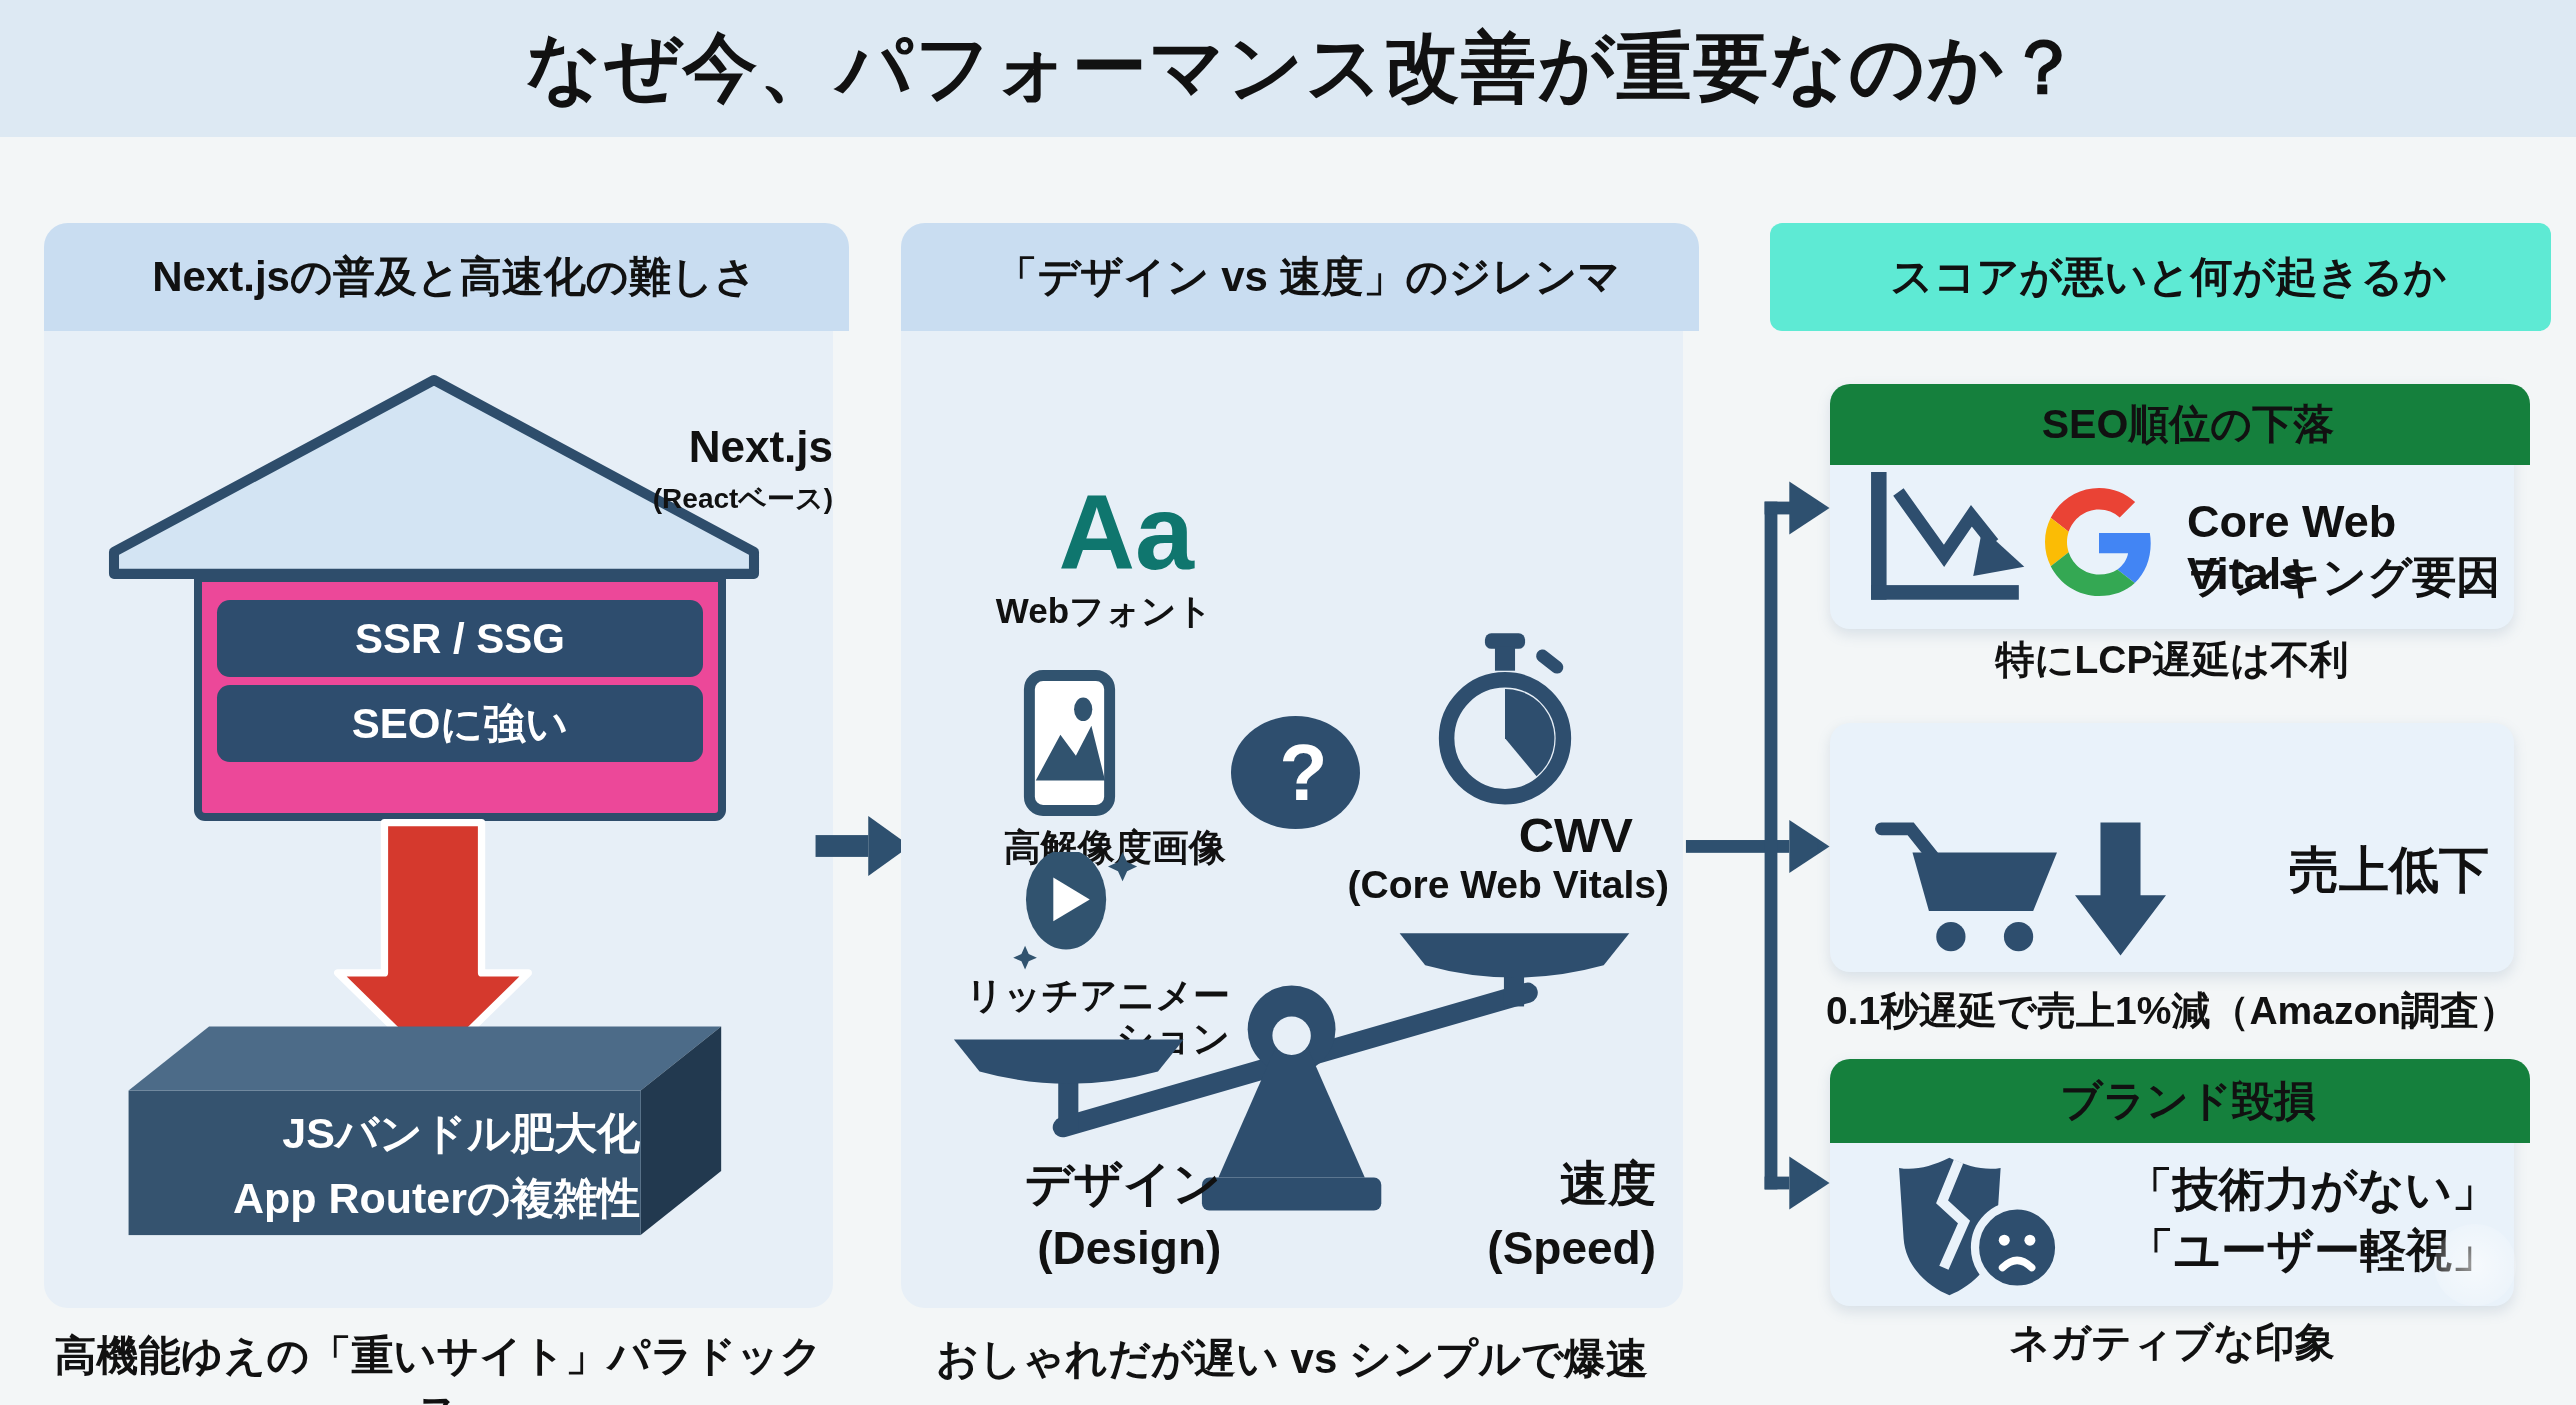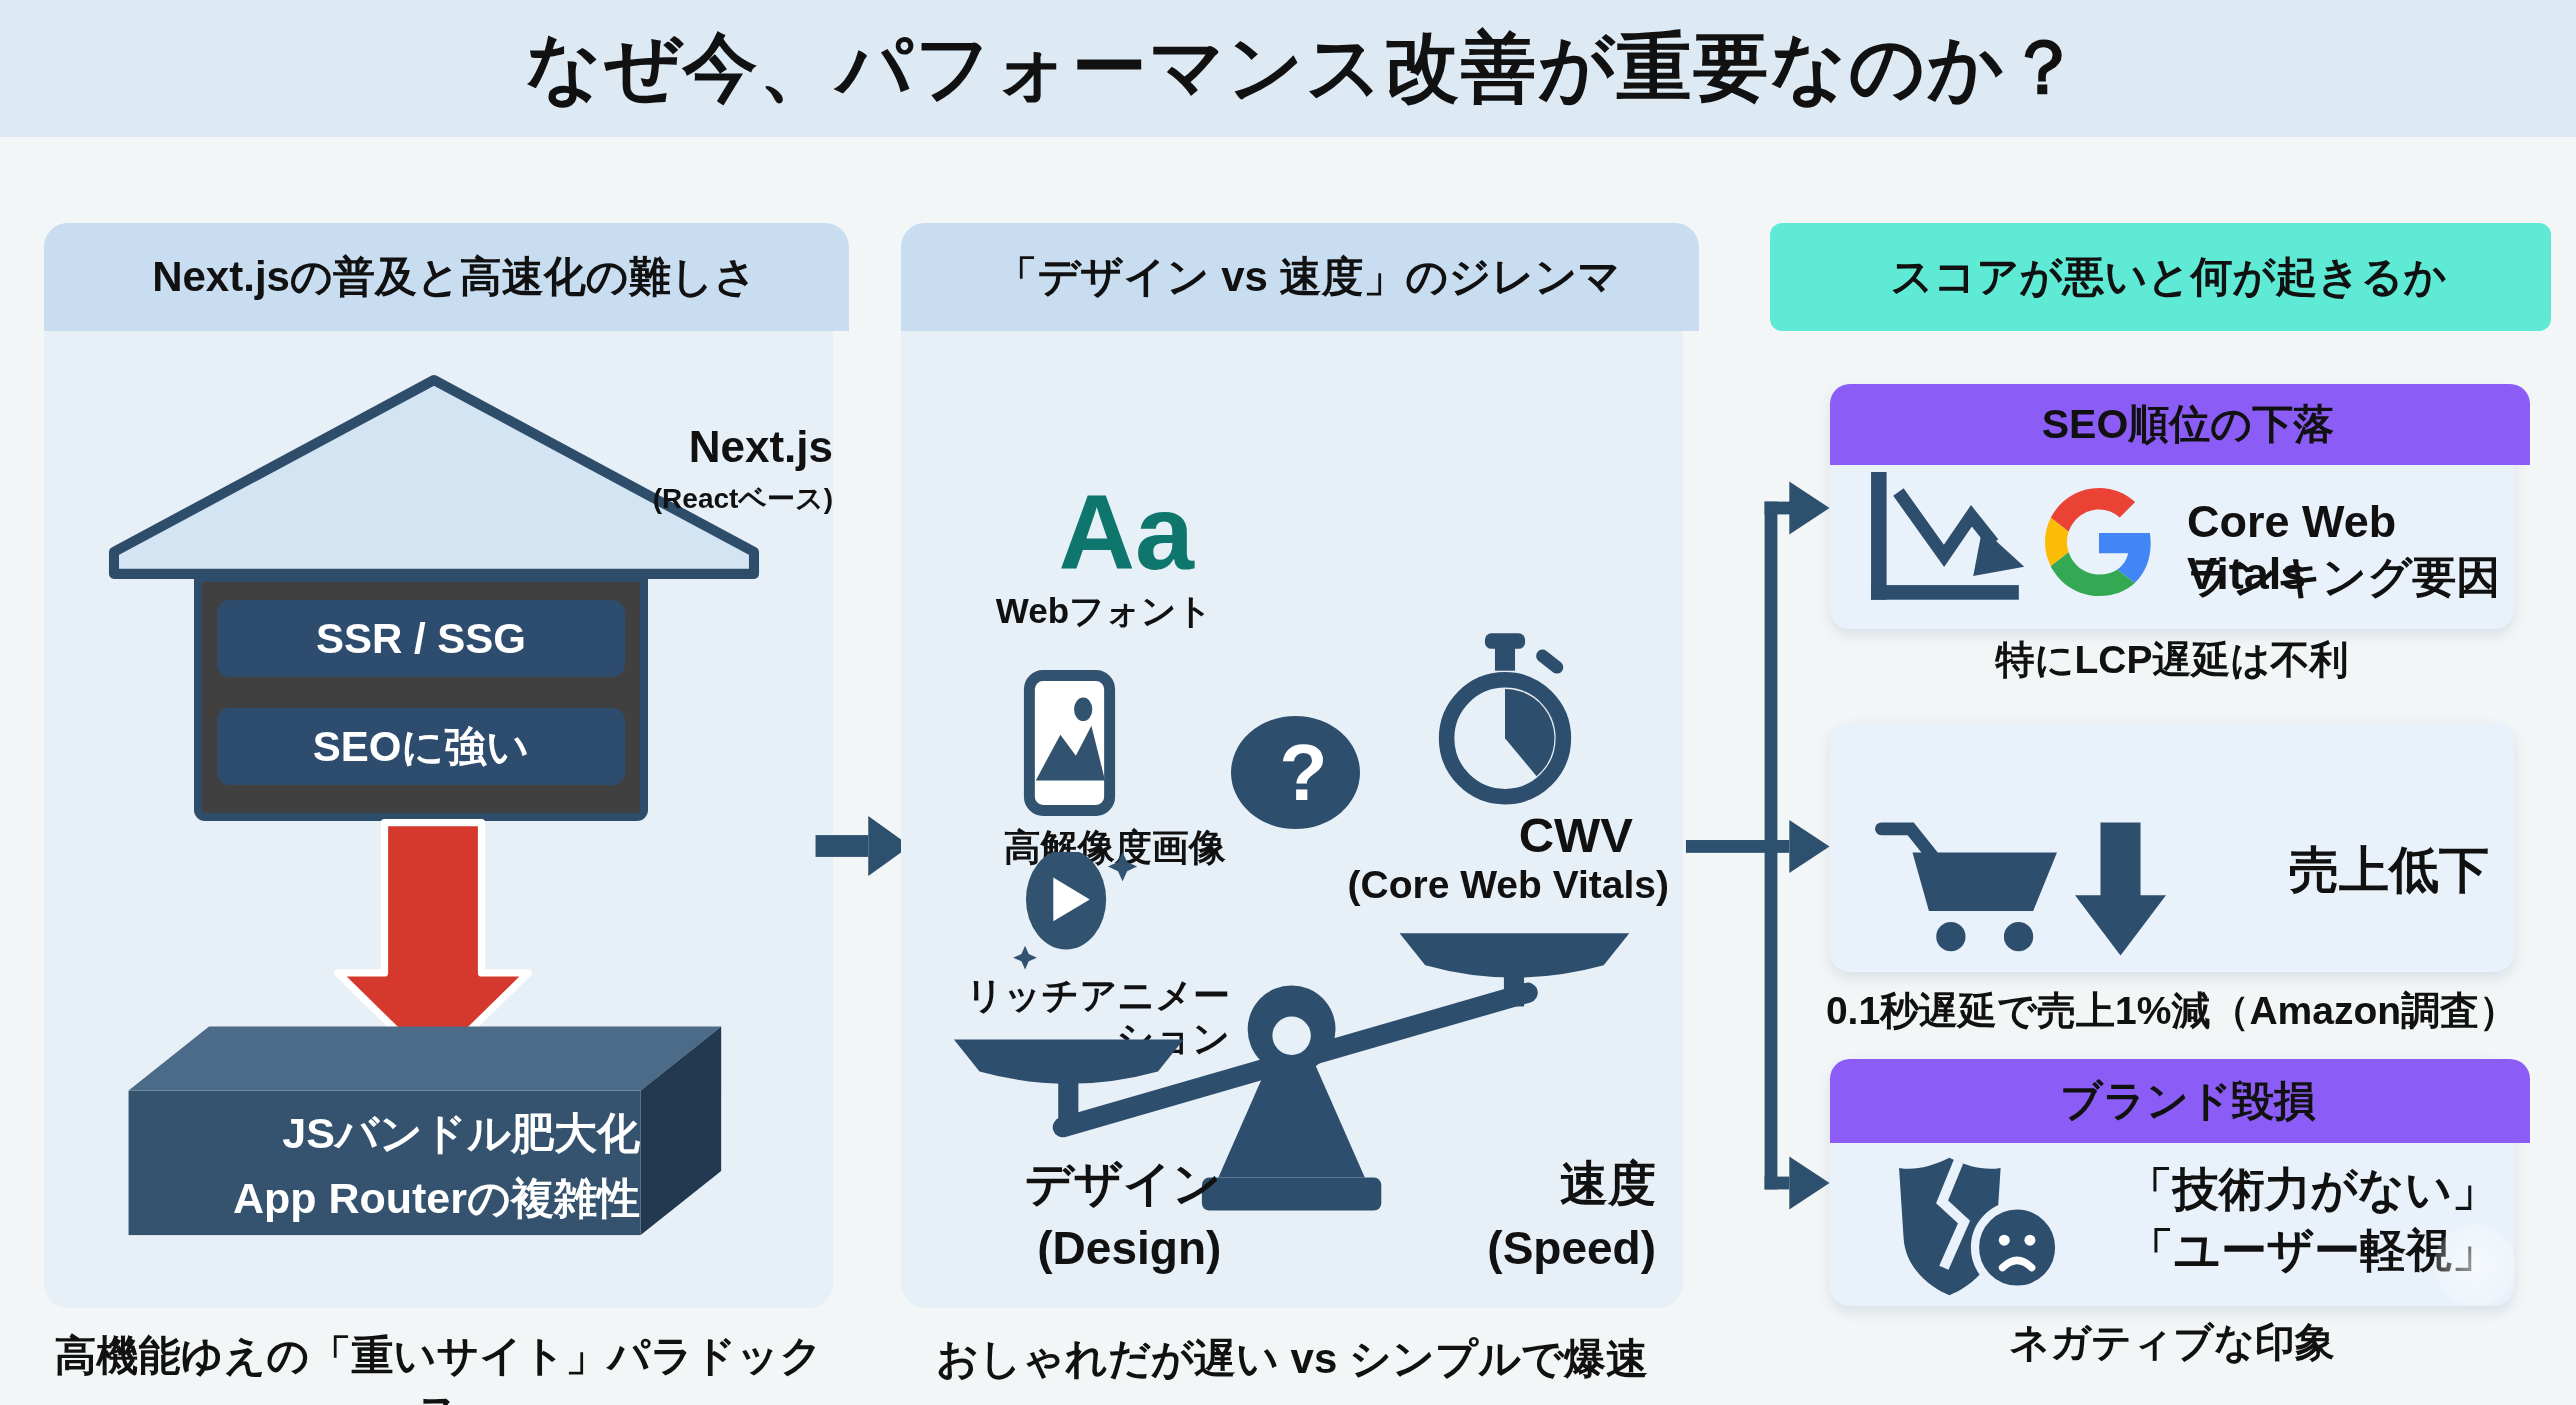--- a/index.html
+++ b/index.html
@@ -12,21 +12,21 @@
   .abs{position:absolute;}
   .center{display:flex;align-items:center;justify-content:center;text-align:center;padding-left:16px;}
   .title-band{left:0;top:0;width:2576px;height:137px;background:#dde9f3;}
   .page-title{left:0;top:0;width:2576px;height:137px;font-size:75px;letter-spacing:1.8px;}
   .panel{background:#e7eff7;border-radius:24px;}
   .panel-header{left:0;top:0;width:100%;height:108px;background:#c9ddf1;border-radius:24px 24px 0 0;font-size:42px;}
   .pill{height:77px;border-radius:12.8px;background:#2e4d6e;color:#fff;font-size:42px;
         display:flex;align-items:center;justify-content:center;}
   .caption{font-size:42px;text-align:center;}
   .card{left:1830px;width:684px;background:#e9f2fa;border-radius:20px;box-shadow:0 5.5px 12.8px rgba(100,130,160,0.18);}
-  .card-header{left:0;top:0;width:100%;background:#8b5cf6;border-radius:20px 20px 0 0;}
+  .card-header{left:0;top:0;width:100%;background:#15803d;border-radius:20px 20px 0 0;}
   .navy{color:#0f766e;}
   .white-txt{color:#ffffff;}
   .txt{line-height:1.15;text-align:right;}
   .left-txt{text-align:left;}
 </style>
 </head>
 <body>
 
 <div class="canvas">
 
@@ -35,21 +35,21 @@
 
   <div class="abs panel" style="left:44px;top:223px;width:789px;height:1085px;">
     <div class="abs panel-header center">Next.jsの普及と高速化の難しさ</div>
 
     <svg class="abs" style="left:38px;top:146px;" width="704" height="215" viewBox="0 0 770 235">
       <polygon points="385,12 735,200 735,224 35,224 35,200" fill="#d3e4f3" stroke="#2e4d6b" stroke-width="11" stroke-linejoin="round"></polygon>
     </svg>
     <div class="abs txt" style="left:0;top:199px;width:789px;font-size:44px;">Next.js</div>
     <div class="abs txt" style="left:0;top:260px;width:789px;font-size:28px;">(Reactベース)</div>
 
-    <div class="abs" style="left:150px;top:351px;width:454px;height:247px;background:#404040;border:8.2px solid #2e4d6b;border-radius:0 0 11px 11px;box-sizing:border-box;display:flex;flex-direction:column;gap:31px;padding:18.3px 14.6px;">
+    <div class="abs" style="left:150px;top:351px;width:532px;height:247px;background:#ec4899;border:8.2px solid #2e4d6b;border-radius:0 0 11px 11px;box-sizing:border-box;display:flex;flex-direction:column;gap:8px;padding:18.3px 14.6px;">
       <div class="pill">SSR / SSG</div>
       <div class="pill">SEOに強い</div>
     </div>
 
     <svg class="abs" style="left:290px;top:596px;" width="198" height="251" viewBox="0 0 216 274">
       <polygon points="55,4 161,4 161,168 212,168 108,270 4,168 55,168" fill="#d5392d" stroke="#ffffff" stroke-width="8" stroke-linejoin="round"></polygon>
     </svg>
 
     <svg class="abs" style="left:48px;top:765px;" width="695" height="293" viewBox="0 0 760 320">
       <polygon points="40,112 600,112 688,42 128,42" fill="#4c6b88"></polygon>

